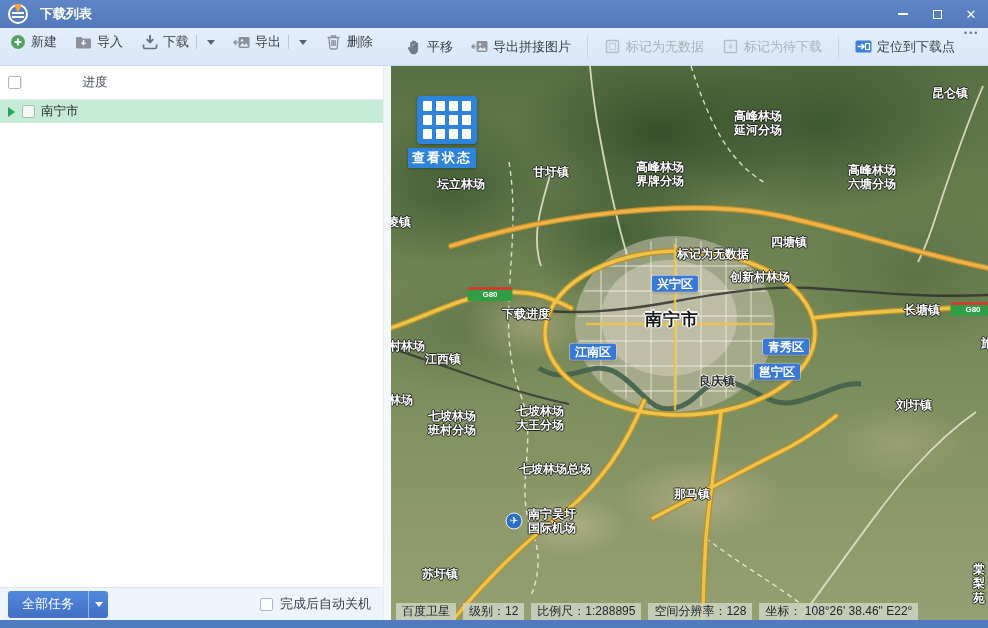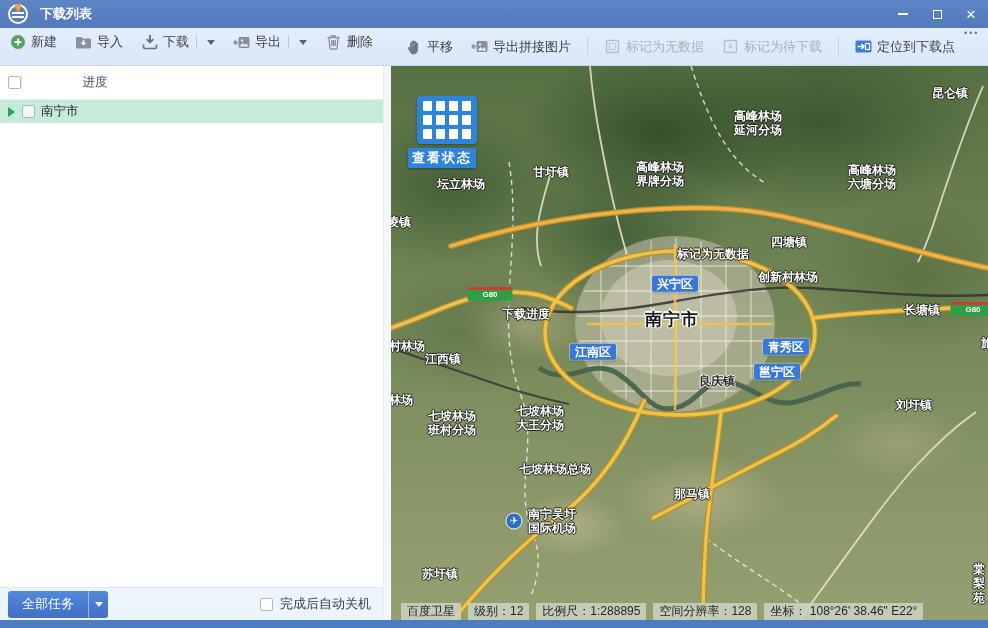--- a/index.html
+++ b/index.html
@@ -98,21 +98,21 @@
     border-radius:4px; padding:5px 6px; display:grid; grid-template-columns:repeat(4,1fr);
     grid-template-rows:repeat(3,1fr); gap:4px; cursor:pointer; box-shadow:0 1px 3px rgba(0,0,0,.35); }
   .view-status i { background:#fff; border-radius:1px; }
   .view-status-label { position:absolute; left:17px; top:82px; background:#2e83da; color:#fff; font-weight:bold;
     font-size:13px; padding:1px 4px; letter-spacing:2px; cursor:pointer; box-shadow:0 1px 2px rgba(0,0,0,.3); }
 
   .airport-icon { position:absolute; transform:translate(-50%,-50%); width:17px; height:17px; border-radius:50%;
     background:#2d6fc2; border:1.5px solid #f2f2ee; color:#fff; font-size:10px; line-height:14px; text-align:center; }
 
   .map-statusbar { position:absolute; left:0; bottom:0; width:100%; height:17px; display:flex; gap:7px;
-    padding-left:10px; align-items:flex-end; font-size:12px; color:#20262c; white-space:nowrap; }
+    padding-left:5px; align-items:flex-end; font-size:12px; color:#20262c; white-space:nowrap; }
   .status-chip { background:rgba(206,211,194,.85); padding:0 6px; line-height:17px; }
   .status-chip.coords { overflow:hidden; }
 
   
   .bottom-strip { position:absolute; left:0; top:620px; width:988px; height:8px; background:#4d7dc0; }
 </style>
 </head>
 <body>
 
 <div id="app">
@@ -355,21 +355,21 @@
       <div class="map-label kind-town" style="left: 10px; top: 334px;">林场</div>
       <div class="map-label kind-town" style="left: 523px; top: 339px;">刘圩镇</div>
       <div class="map-label kind-town" style="left: 596px; top: 277px;">旅</div>
       <div class="map-label kind-town" style="left: 531px; top: 244px;">长塘镇</div>
       <div class="map-label kind-dark" style="left: 326px; top: 315px;">良庆镇</div>
       <div class="map-label kind-chip" style="left: 386px; top: 306px;">邕宁区</div>
       <div class="map-label kind-chip" style="left: 395px; top: 281px;">青秀区</div>
       <div class="map-label kind-chip" style="left: 202px; top: 286px;">江南区</div>
       <div class="map-label kind-city" style="left: 281px; top: 254px;">南宁市</div>
       <div class="map-label kind-chip" style="left: 284px; top: 218px;">兴宁区</div>
-      <div class="map-label kind-town" style="left: 369px; top: 211px; margin-left: 28px;">创新村林场</div>
+      <div class="map-label kind-town" style="left: 369px; top: 211px;">创新村林场</div>
       <div class="map-label kind-town" style="left: 322px; top: 188px;">标记为无数据</div>
       <div class="map-label kind-town" style="left: 52px; top: 293px;">江西镇</div>
       <div class="map-label kind-town" style="left: 16px; top: 280px;">村林场</div>
       <div class="map-label kind-town" style="left: 135px; top: 248px;">下载进度</div>
       <div class="map-label kind-town" style="left: 8px; top: 156px;">凌镇</div>
       <div class="map-label kind-town" style="left: 70px; top: 118px;">坛立林场</div>
       <div class="map-label kind-town" style="left: 160px; top: 106px;">甘圩镇</div>
       <div class="map-label kind-town" style="left: 384px; top: 176px; margin-left: 14px;">四塘镇</div>
       <div class="map-label kind-town" style="left: 481px; top: 111px;">高峰林场
 六塘分场</div>

